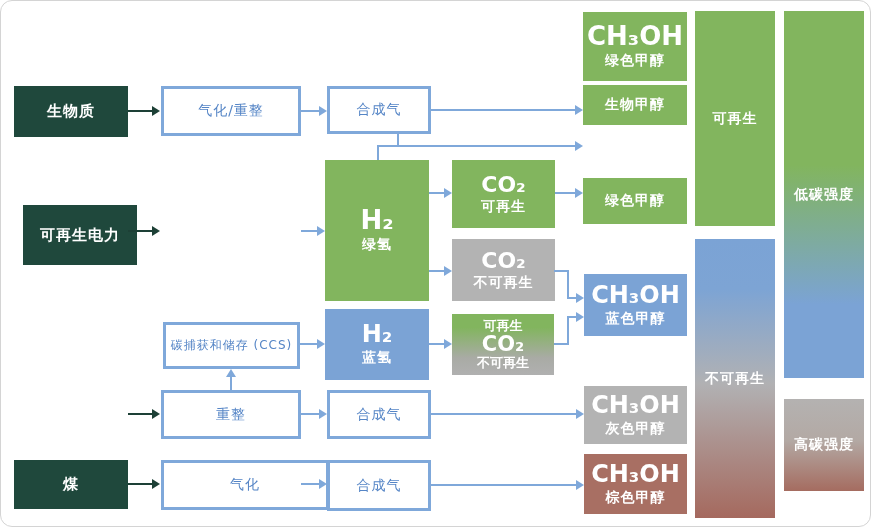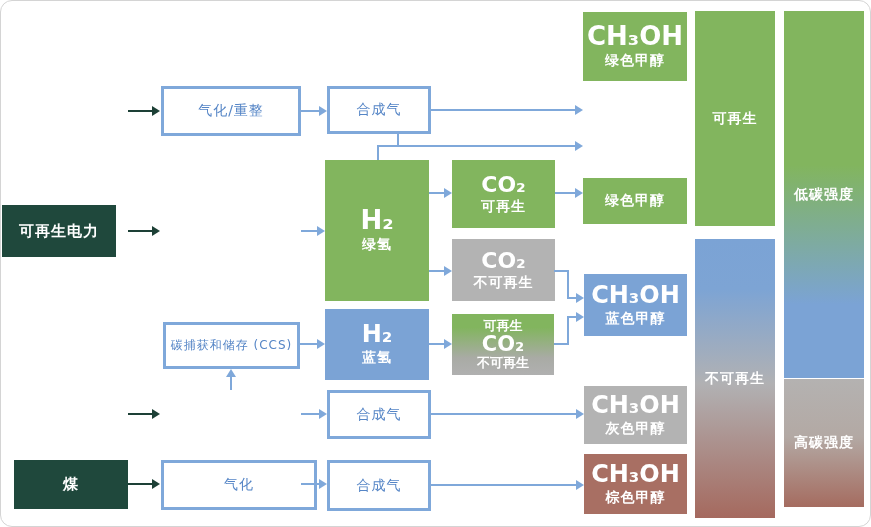--- a/index.html
+++ b/index.html
@@ -39,21 +39,24 @@
   .ah-u{width:0;height:0;border-left:5px solid transparent;border-right:5px solid transparent;
         border-bottom:8px solid #7fa8da;}
   .mixed .mtag{font-size:13px;font-weight:bold;line-height:1.1;}
   .mixed .formula{font-size:21px;}
 </style>
 </head>
 <body>
 
 <div class="canvas">
 
-  <div class="abs src" style="left:1px;top:204px;width:114px;height:52px">
+  <div class="abs src" style="left:13px;top:85px;width:114px;height:51px">
+      <span>生物质</span>
+    </div>
+  <div class="abs src" style="left:22px;top:204px;width:114px;height:60px">
       <span>可再生电力</span>
     </div>
   <div class="abs src" style="left:13px;top:459px;width:114px;height:49px">
       <span>煤</span>
     </div>
 
   <div class="abs hl dark" style="left:127px;top:109px;width:24px"></div>
   <div class="abs ah-r dark" style="left:151px;top:105px"></div>
   <div class="abs hl dark" style="left:127px;top:229px;width:24px"></div>
   <div class="abs ah-r dark" style="left:151px;top:225px"></div>
@@ -61,21 +64,24 @@
   <div class="abs ah-r dark" style="left:151px;top:408px"></div>
   <div class="abs hl dark" style="left:127px;top:482px;width:24px"></div>
   <div class="abs ah-r dark" style="left:151px;top:478px"></div>
 
   <div class="abs proc" style="left:160px;top:85px;width:140px;height:50px">
       <span>气化/重整</span>
     </div>
   <div class="abs proc" style="left:162px;top:321px;width:137px;height:47px;font-size:12px">
       <span>碳捕获和储存 (CCS)</span>
     </div>
-  <div class="abs proc" style="left:160px;top:459px;width:156px;height:50px">
+  <div class="abs proc" style="left:160px;top:389px;width:140px;height:49px">
+      <span>重整</span>
+    </div>
+  <div class="abs proc" style="left:160px;top:459px;width:168px;height:50px">
       <span>气化</span>
     </div>
 
   <div class="abs hl" style="left:300px;top:109px;width:18px"></div>
   <div class="abs ah-r" style="left:318px;top:105px"></div>
   <div class="abs hl" style="left:300px;top:229px;width:16px"></div>
   <div class="abs ah-r" style="left:316px;top:225px"></div>
   <div class="abs hl" style="left:300px;top:412px;width:18px"></div>
   <div class="abs ah-r" style="left:318px;top:408px"></div>
   <div class="abs hl" style="left:300px;top:482px;width:18px"></div>
@@ -150,20 +156,23 @@
 
   <div class="abs hl" style="left:430px;top:412px;width:145px"></div>
   <div class="abs ah-r" style="left:575px;top:408px"></div>
   <div class="abs hl" style="left:430px;top:483px;width:145px"></div>
   <div class="abs ah-r" style="left:575px;top:479px"></div>
 
   <div class="abs fill green" style="left:582px;top:11px;width:104px;height:69px">
     <span class="formula big">CH₃OH</span>
     <span class="sub">绿色甲醇</span>
   </div>
+  <div class="abs fill green" style="left:582px;top:84px;width:104px;height:40px">
+    <span class="tag">生物甲醇</span>
+  </div>
   <div class="abs fill green" style="left:582px;top:177px;width:104px;height:46px">
     <span class="tag">绿色甲醇</span>
   </div>
   <div class="abs fill bluebx" style="left:583px;top:273px;width:103px;height:62px">
     <span class="formula">CH₃OH</span>
     <span class="sub">蓝色甲醇</span>
   </div>
   <div class="abs fill graybx" style="left:583px;top:385px;width:103px;height:58px">
     <span class="formula">CH₃OH</span>
     <span class="sub">灰色甲醇</span>
@@ -175,17 +184,17 @@
 
   <div class="abs fill green" style="left:694px;top:10px;width:80px;height:215px">
     <span class="tag">可再生</span>
   </div>
   <div class="abs fill bar-nonren" style="left:694px;top:238px;width:80px;height:279px">
     <span class="tag">不可再生</span>
   </div>
   <div class="abs fill bar-low" style="left:783px;top:10px;width:80px;height:367px">
     <span class="tag">低碳强度</span>
   </div>
-  <div class="abs fill bar-high" style="left:783px;top:378px;width:80px;height:128px">
+  <div class="abs fill bar-high" style="left:783px;top:398px;width:80px;height:92px">
     <span class="tag">高碳强度</span>
   </div>
 
 </div>
 
 </body></html>

